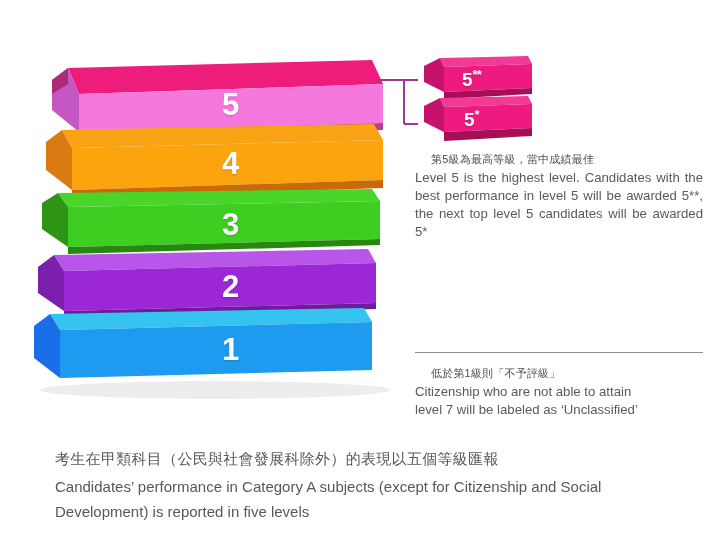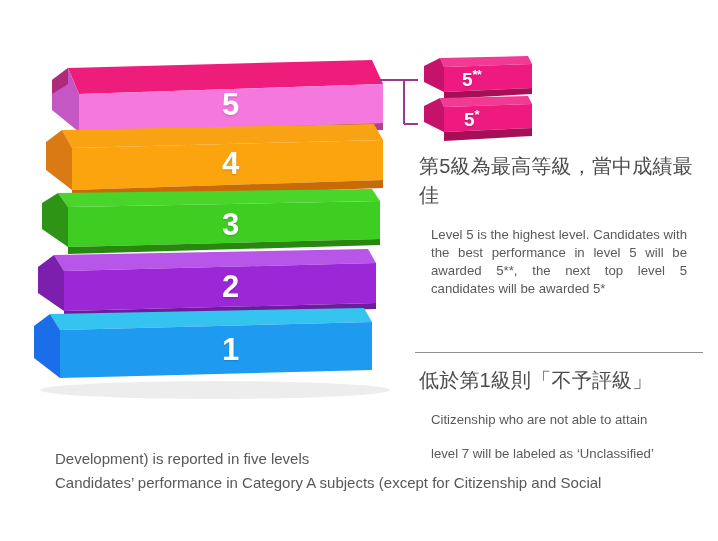--- a/index.html
+++ b/index.html
@@ -54,31 +54,31 @@
   
   #note-top {
     position: absolute;
     left: 415px; top: 152px; width: 288px;
   }
   #note-bottom {
     position: absolute;
     left: 415px; top: 366px; width: 288px;
   }
   .zh {
-    font-size: 20px;
+    font-size: 11px;
     color: #4c4c4c;
     line-height: 1.45;
     letter-spacing: 0.2px;
-    margin: 0 0 1px 4px;
+    margin: 0 0 1px 16px;
   }
   .en {
     font-size: 13.2px;
     color: #5a5a5a;
     line-height: 1.36;
-    margin: 16px;
+    margin: 0;
     text-align: justify;
     text-justify: inter-word;
   }
   .en.last { text-align: left; }
   hr.rule {
     position: absolute;
     left: 415px; top: 352px;
     width: 288px; height: 0;
     border: none;
     border-top: 1px solid #8f8f8f;
@@ -203,17 +203,18 @@
 
   <hr class="rule">
 
   <div id="note-bottom">
     <p class="zh">低於第1級則「不予評級」</p>
     <p class="en last">Citizenship who are not able to attain</p>
     <p class="en last">level 7 will be labeled as ‘Unclassified’</p>
   </div>
 
   <div id="caption">
+    <p class="zh-cap">考生在甲類科目（公民與社會發展科除外）的表現以五個等級匯報</p>
+    <p class="en-cap">Candidates’ performance in Category A subjects (except for Citizenship and Social</p>
     <p class="en-cap">Development) is reported in five levels</p>
-    <p class="en-cap">Candidates’ performance in Category A subjects (except for Citizenship and Social</p>
   </div>
 
 </div>
 
 </body></html>

